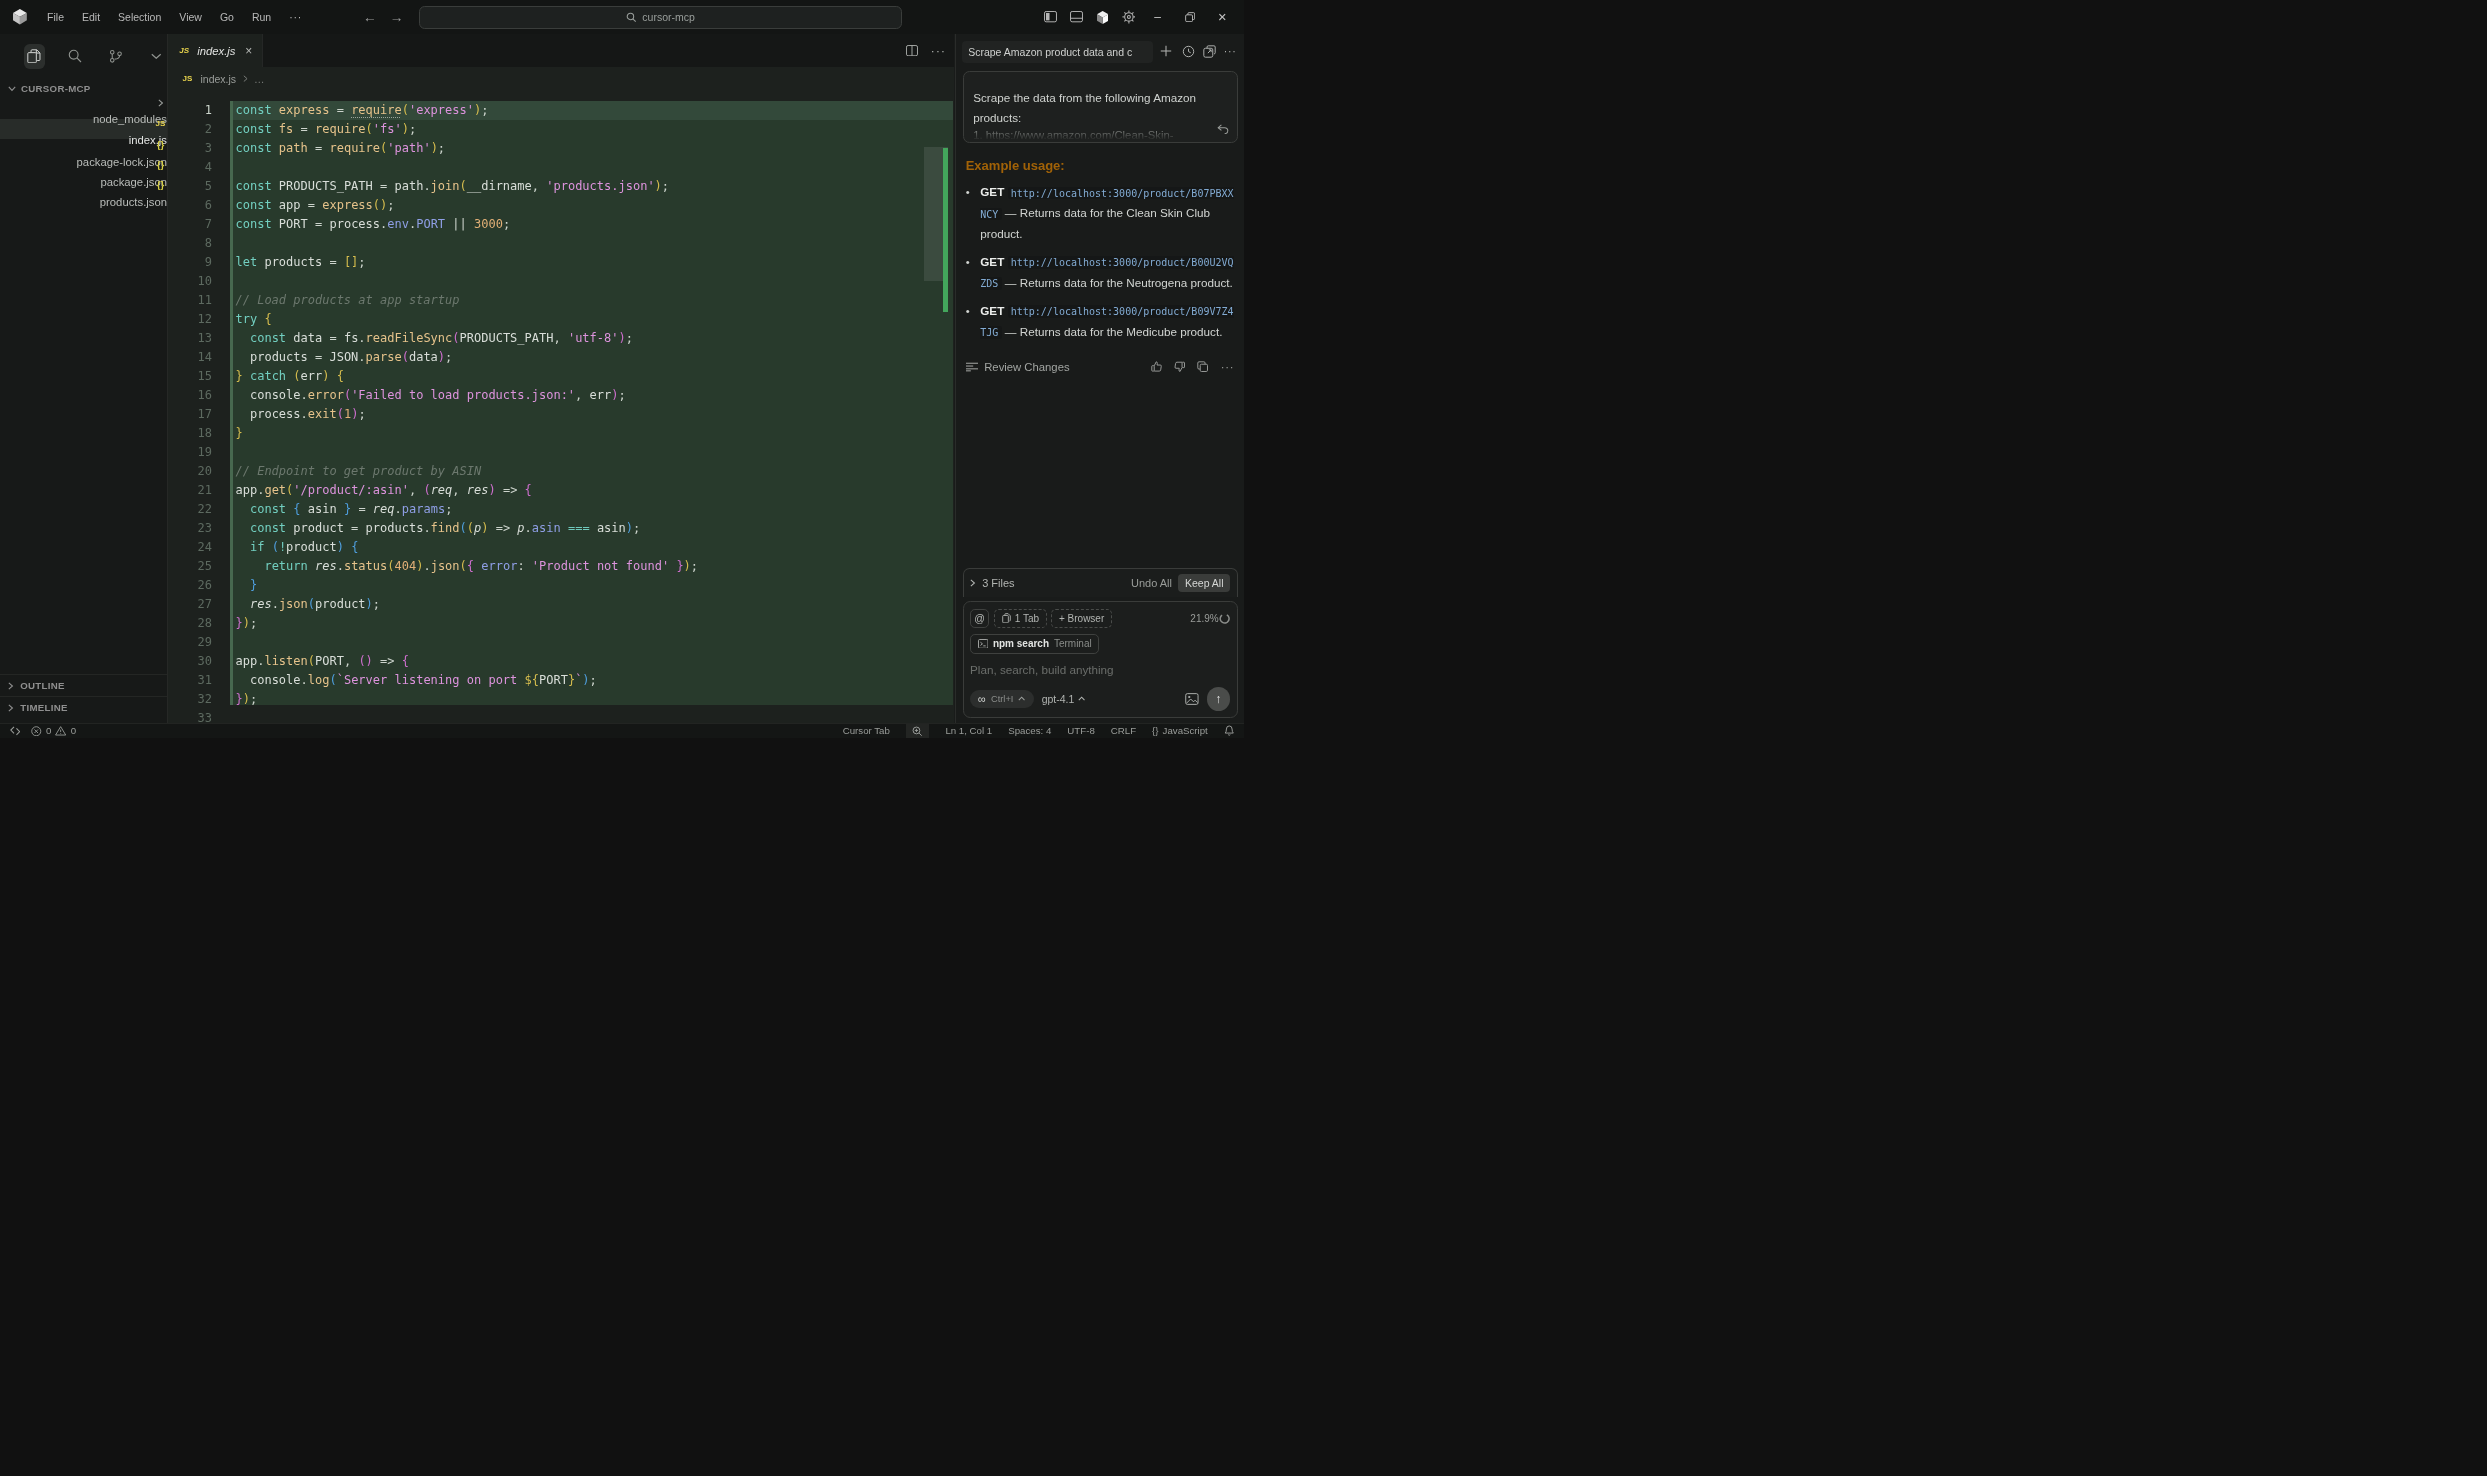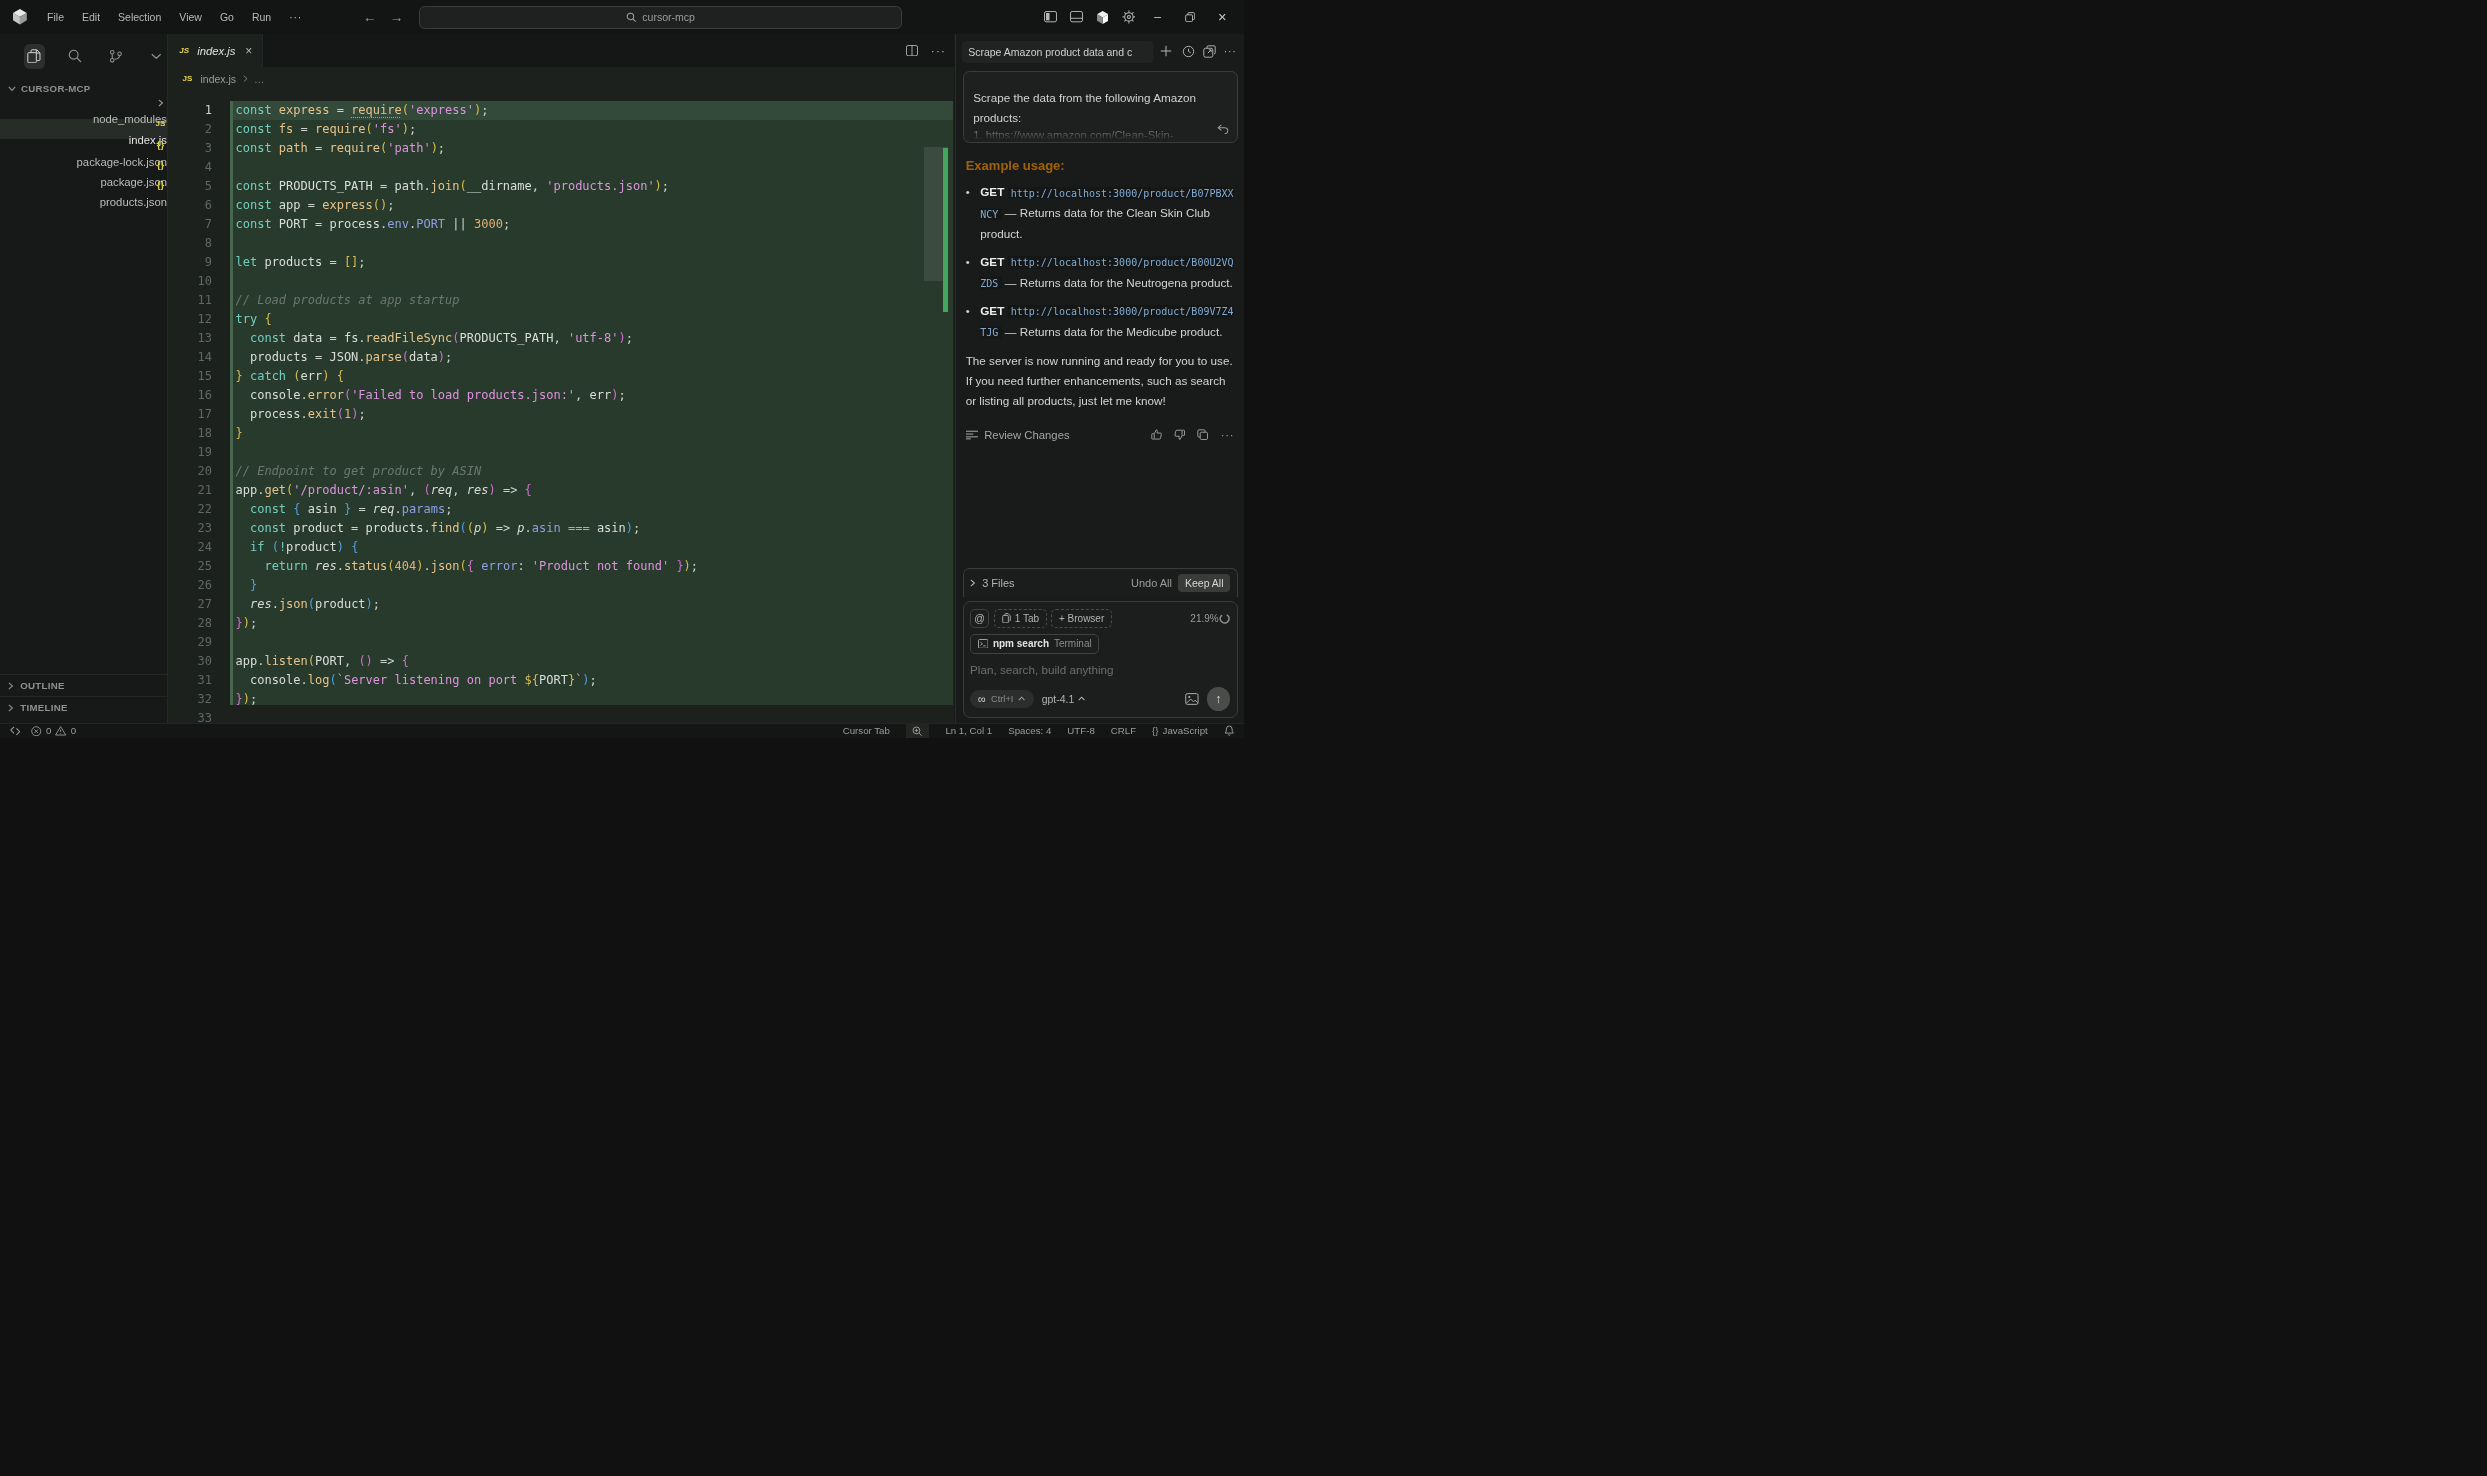--- a/index.html
+++ b/index.html
@@ -384,21 +384,20 @@
           </div>
           <div class="bullet">
             <span class="bullet-dot">•</span>
             <span class="bullet-body"><span class="b-get">GET </span><span class="code-chip">http://localhost:3000/product/B00U2VQZDS</span><span> — Returns data for the Neutrogena product.</span></span>
           </div>
           <div class="bullet">
             <span class="bullet-dot">•</span>
             <span class="bullet-body"><span class="b-get">GET </span><span class="code-chip">http://localhost:3000/product/B09V7Z4TJG</span><span> — Returns data for the Medicube product.</span></span>
           </div>
         </div>
-      <div class="chat-p">The server is now running and ready for you to use. If you need further enhancements, such as search or listing all products, just let me know!</div>
       <div class="review-row">
         <svg width="12" height="9.7" viewBox="0 0 15 12" fill="none" stroke="#a2a5a2" stroke-width="1.3">
             <line x1="0" y1="1.5" x2="15" y2="1.5"></line>
             <line x1="0" y1="5" x2="9" y2="5"></line>
             <line x1="0" y1="8.5" x2="15" y2="8.5"></line>
             <line x1="0" y1="11" x2="6" y2="11"></line>
           </svg>
         <span>Review Changes</span>
         <span class="review-icons">
           <svg width="11.3" height="11.3" viewBox="0 0 14 14" fill="none" stroke="currentColor" stroke-width="1.2">

